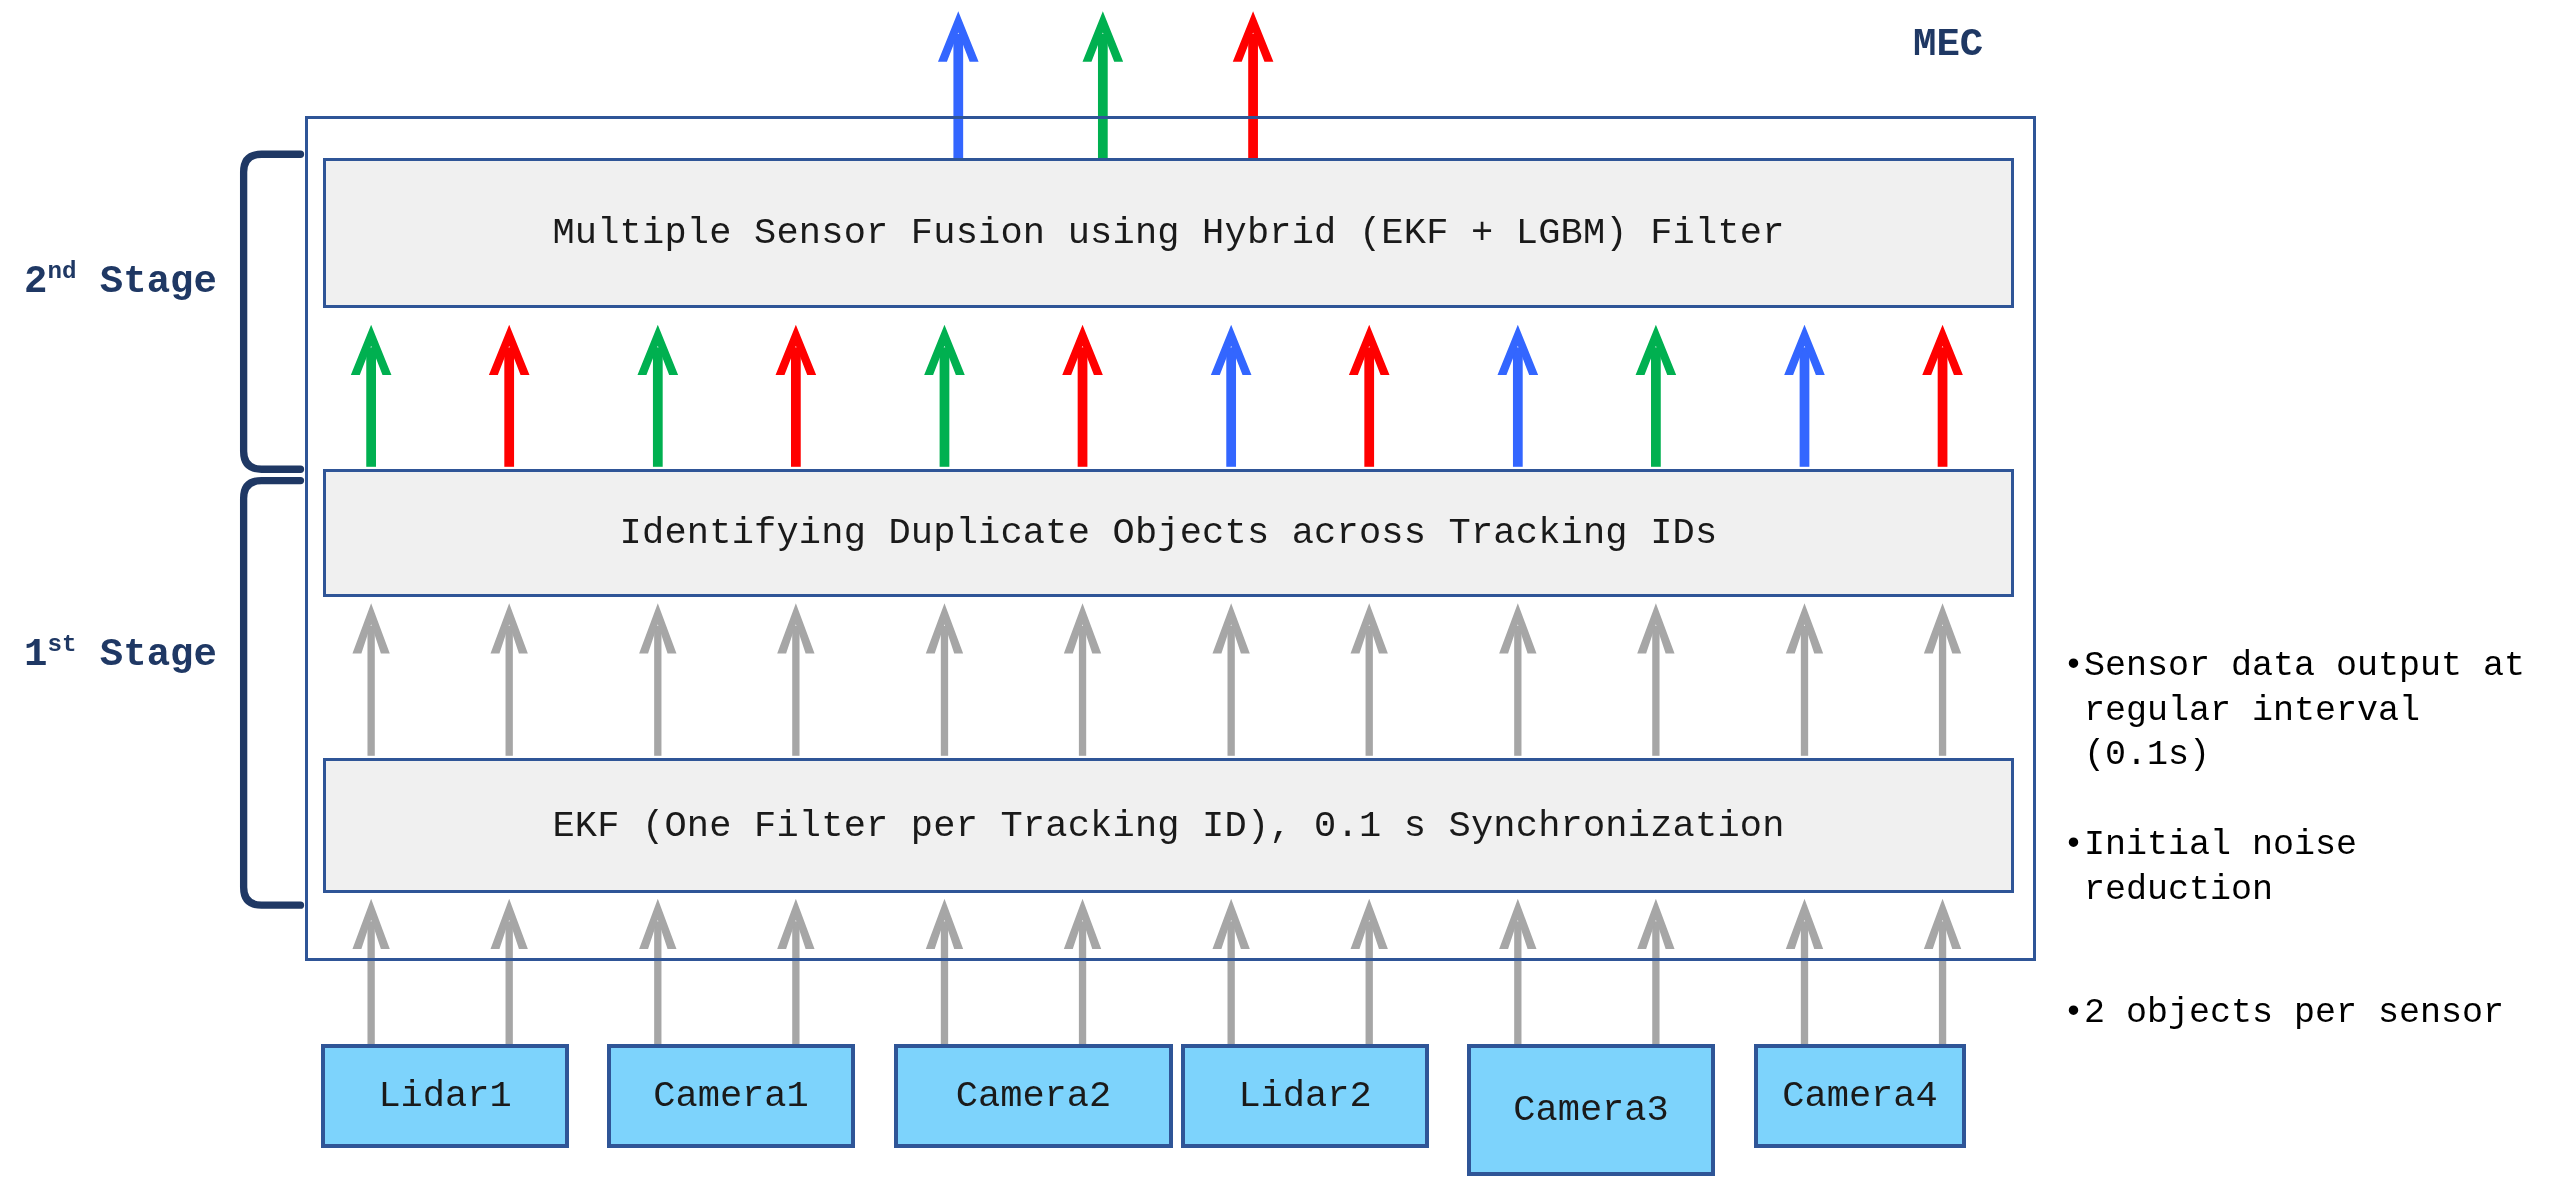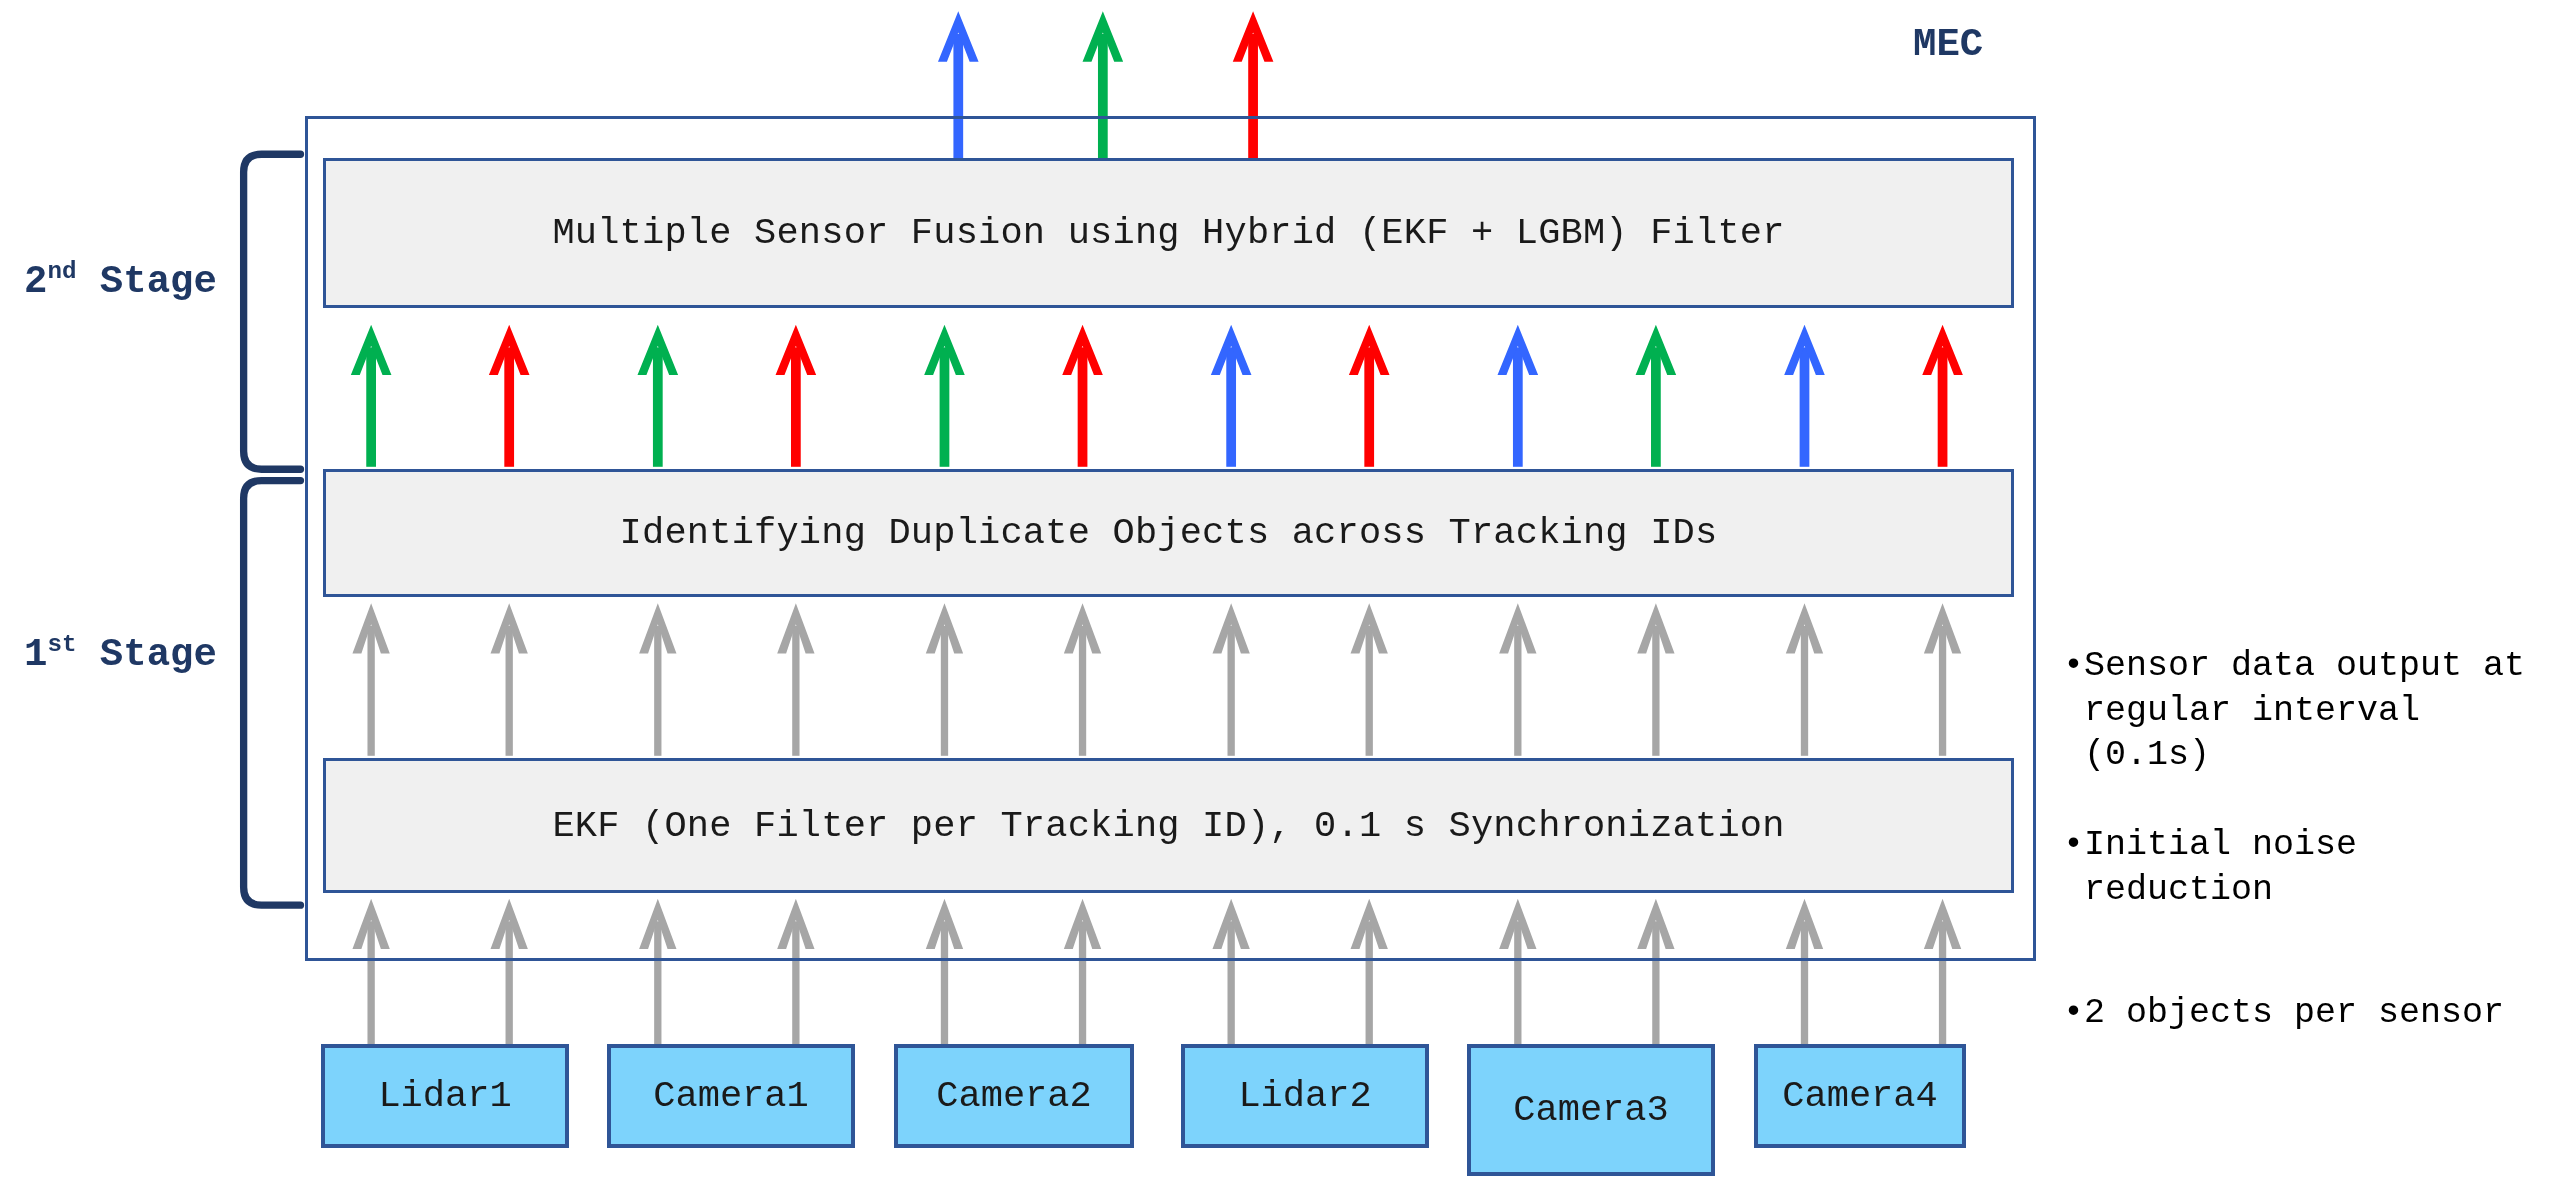--- a/index.html
+++ b/index.html
@@ -292,21 +292,21 @@
   <div class="proc-box" id="box-ekf" style="left:323px; top:758px; width:1691px; height:135px;">
     <span class="proc-label">EKF (One Filter per Tracking ID), 0.1 s Synchronization</span>
   </div>
 
   <div class="sensor-box" style="left:321px; top:1044px; width:248px; height:104px;">
     <span class="sensor-label">Lidar1</span>
   </div>
   <div class="sensor-box" style="left:607px; top:1044px; width:248px; height:104px;">
     <span class="sensor-label">Camera1</span>
   </div>
-  <div class="sensor-box" style="left:894px; top:1044px; width:240px; height:104px;">
+  <div class="sensor-box" style="left:894px; top:1044px; width:279px; height:104px;">
     <span class="sensor-label">Camera2</span>
   </div>
   <div class="sensor-box" style="left:1181px; top:1044px; width:248px; height:104px;">
     <span class="sensor-label">Lidar2</span>
   </div>
   <div class="sensor-box" style="left:1467px; top:1044px; width:248px; height:132px;">
     <span class="sensor-label">Camera3</span>
   </div>
   <div class="sensor-box" style="left:1754px; top:1044px; width:212px; height:104px;">
     <span class="sensor-label">Camera4</span>

